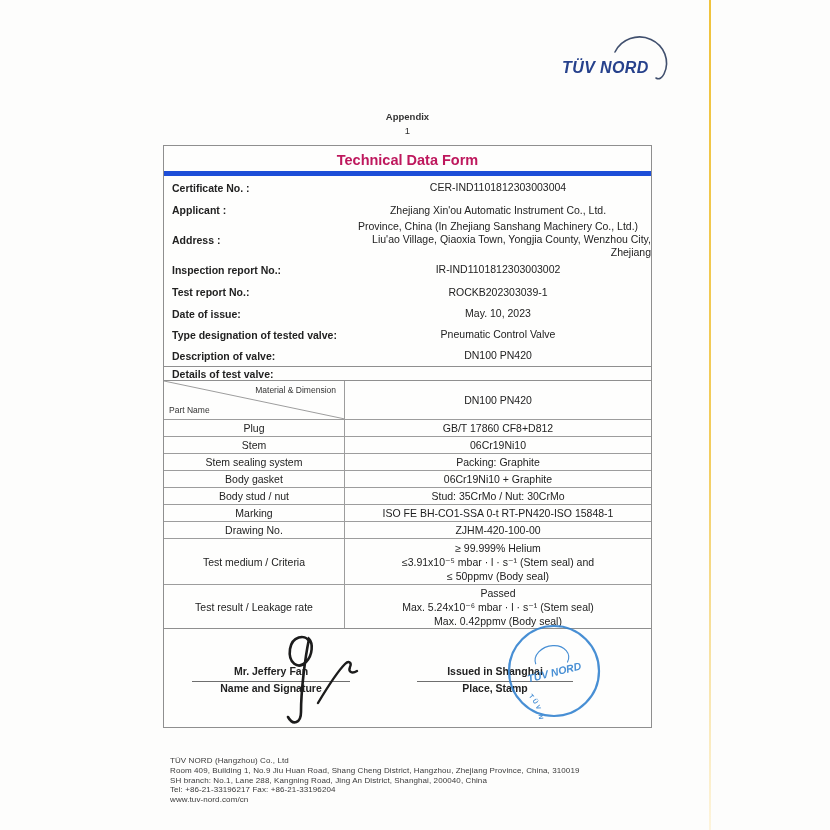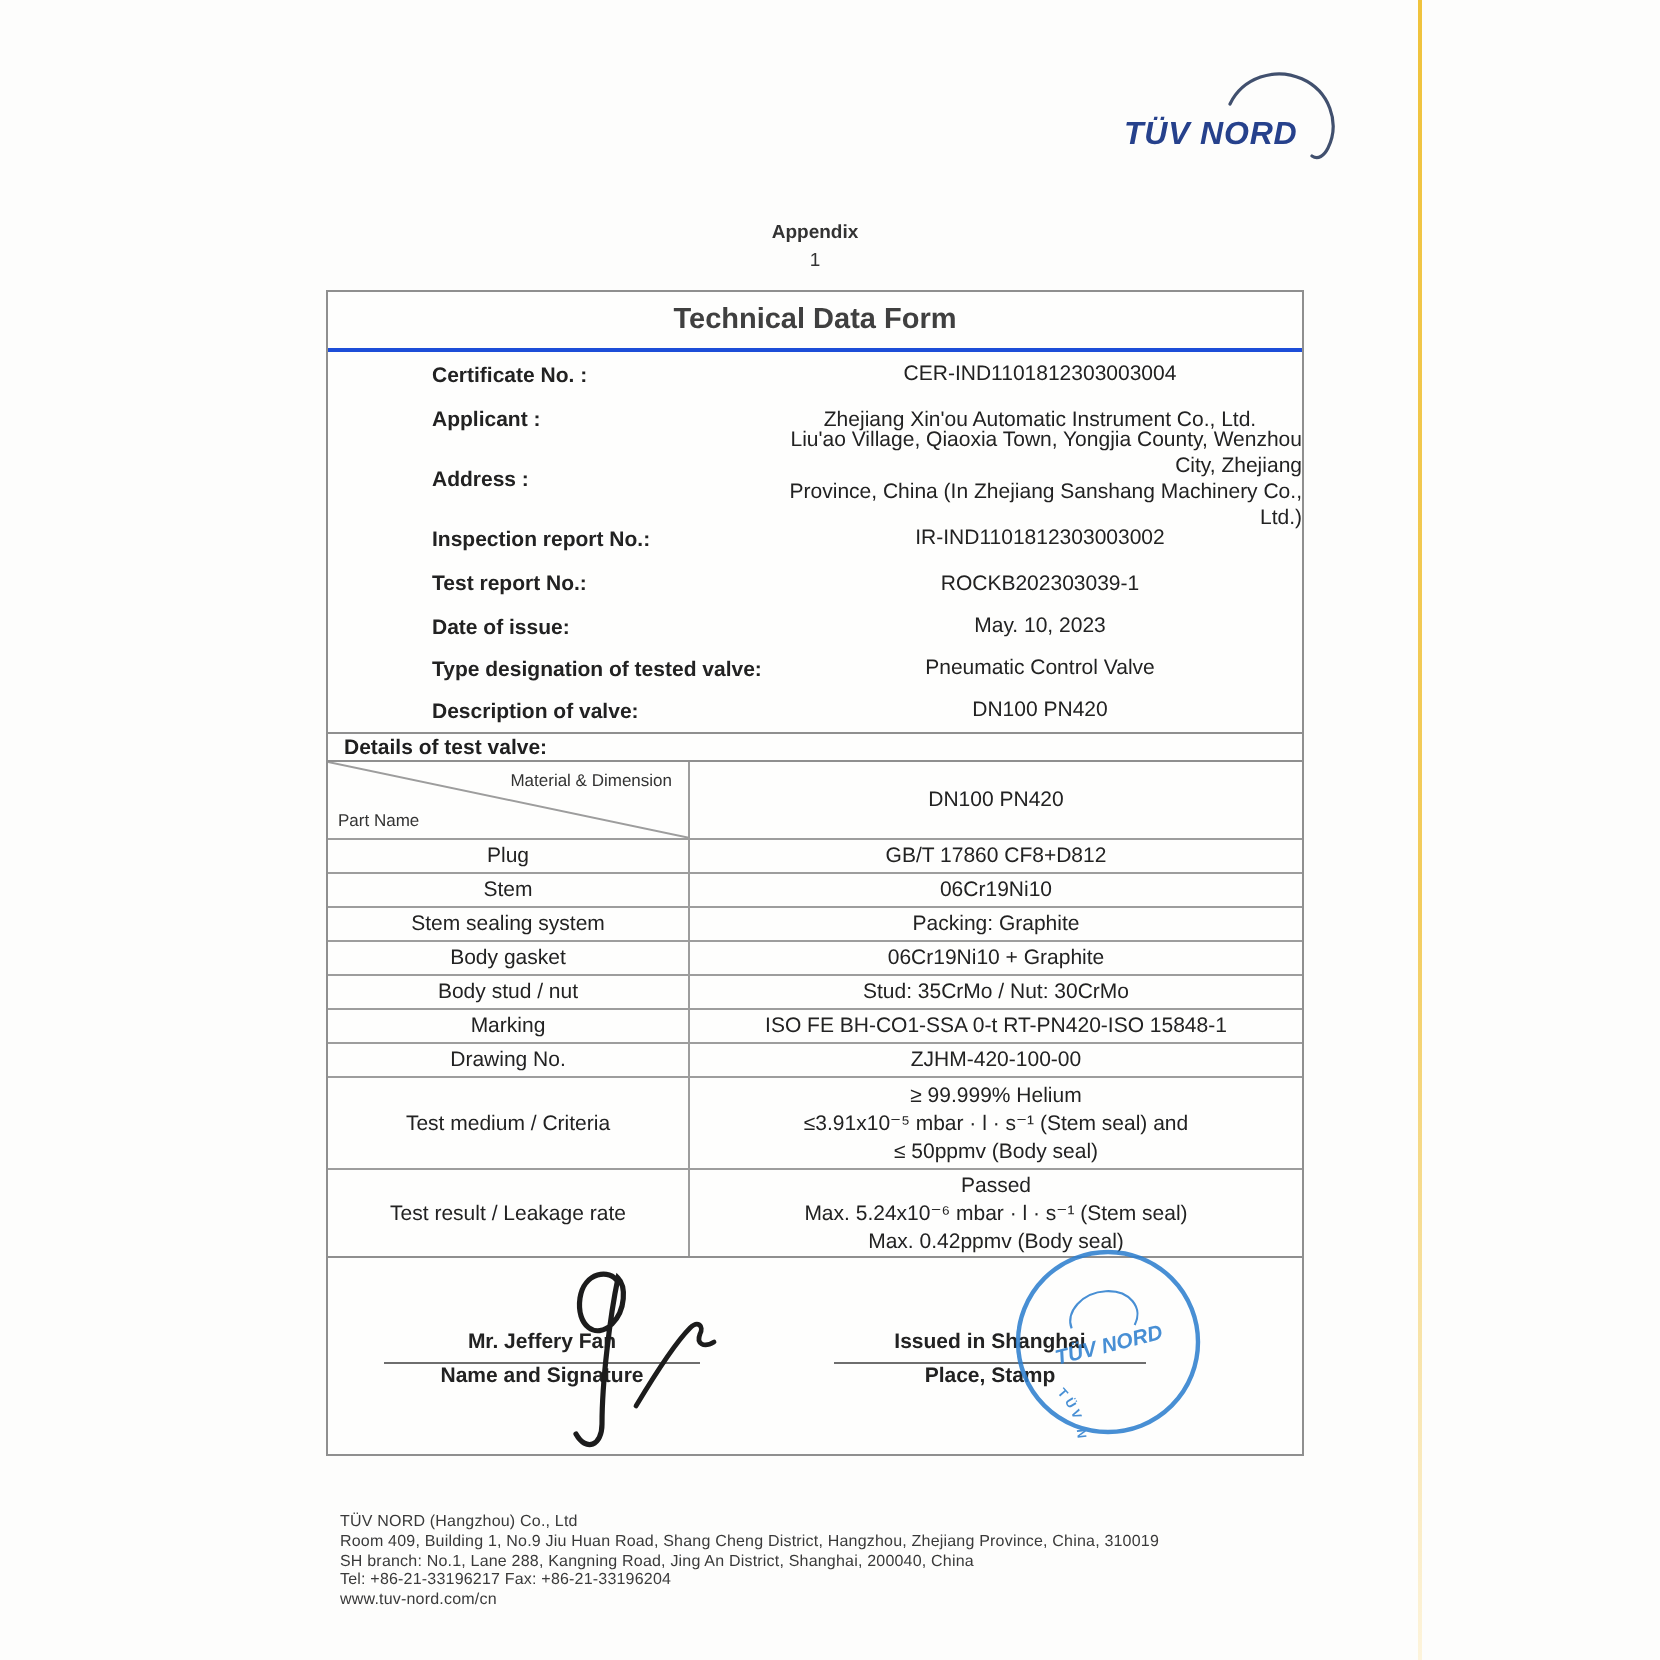--- a/index.html
+++ b/index.html
@@ -26,28 +26,28 @@
   
   .appendix { position:absolute; left:163px; top:111px; width:489px; text-align:center; }
   .appendix .a1 { font-size:9.5px; font-weight:bold; color:#333; }
   .appendix .a2 { font-size:9.5px; color:#333; margin-top:3px; }
   
   .doc-table {
     position:absolute; left:163px; top:145px; width:489px; height:583px;
     border:1px solid #8f8f8f; background:#fefefd;
   }
   .title-row {
-    height:30px; border-bottom:2px solid #1d4ed8;
+    height:30px; border-bottom:5px solid #1d4ed8;
     font-size:14.5px; font-weight:bold; text-align:center; line-height:29px;
-    color:#404040;
+    color:#be185d;
   }
   .info-row { display:flex; }
   .info-label {
     width:181px; padding-left:8px; font-size:10.5px; font-weight:bold;
-    display:flex; align-items:center; color:#222;margin-left:44px;
+    display:flex; align-items:center; color:#222;
   }
   .info-value {
     flex:1; display:flex; flex-direction:column; align-items:center; justify-content:center;
     font-size:10.5px; text-align:right; line-height:13px; color:#222;
   }
   .details-row {
     height:15px; border-top:1px solid #8f8f8f; border-bottom:1px solid #8f8f8f;
     font-size:10.5px; font-weight:bold; padding-left:8px;
     display:flex; align-items:center; color:#1f1f1f;
   }
@@ -113,22 +113,22 @@
       <div class="info-label">Certificate No. :</div>
       <div class="info-value">CER-IND1101812303003004</div>
     </div>
     <div class="info-row" style="height:22px">
       <div class="info-label">Applicant :</div>
       <div class="info-value">Zhejiang Xin'ou Automatic Instrument Co., Ltd.</div>
     </div>
     <div class="info-row" style="height:37px">
       <div class="info-label">Address :</div>
       <div class="info-value">
+        <span>Province, China (In Zhejiang Sanshang Machinery Co., Ltd.)</span>
         <span>Liu'ao Village, Qiaoxia Town, Yongjia County, Wenzhou City, Zhejiang</span>
-        <span>Province, China (In Zhejiang Sanshang Machinery Co., Ltd.)</span>
       </div>
     </div>
     <div class="info-row" style="height:23px">
       <div class="info-label">Inspection report No.:</div>
       <div class="info-value">IR-IND1101812303003002</div>
     </div>
     <div class="info-row" style="height:22px">
       <div class="info-label">Test report No.:</div>
       <div class="info-value">ROCKB202303039-1</div>
     </div>

